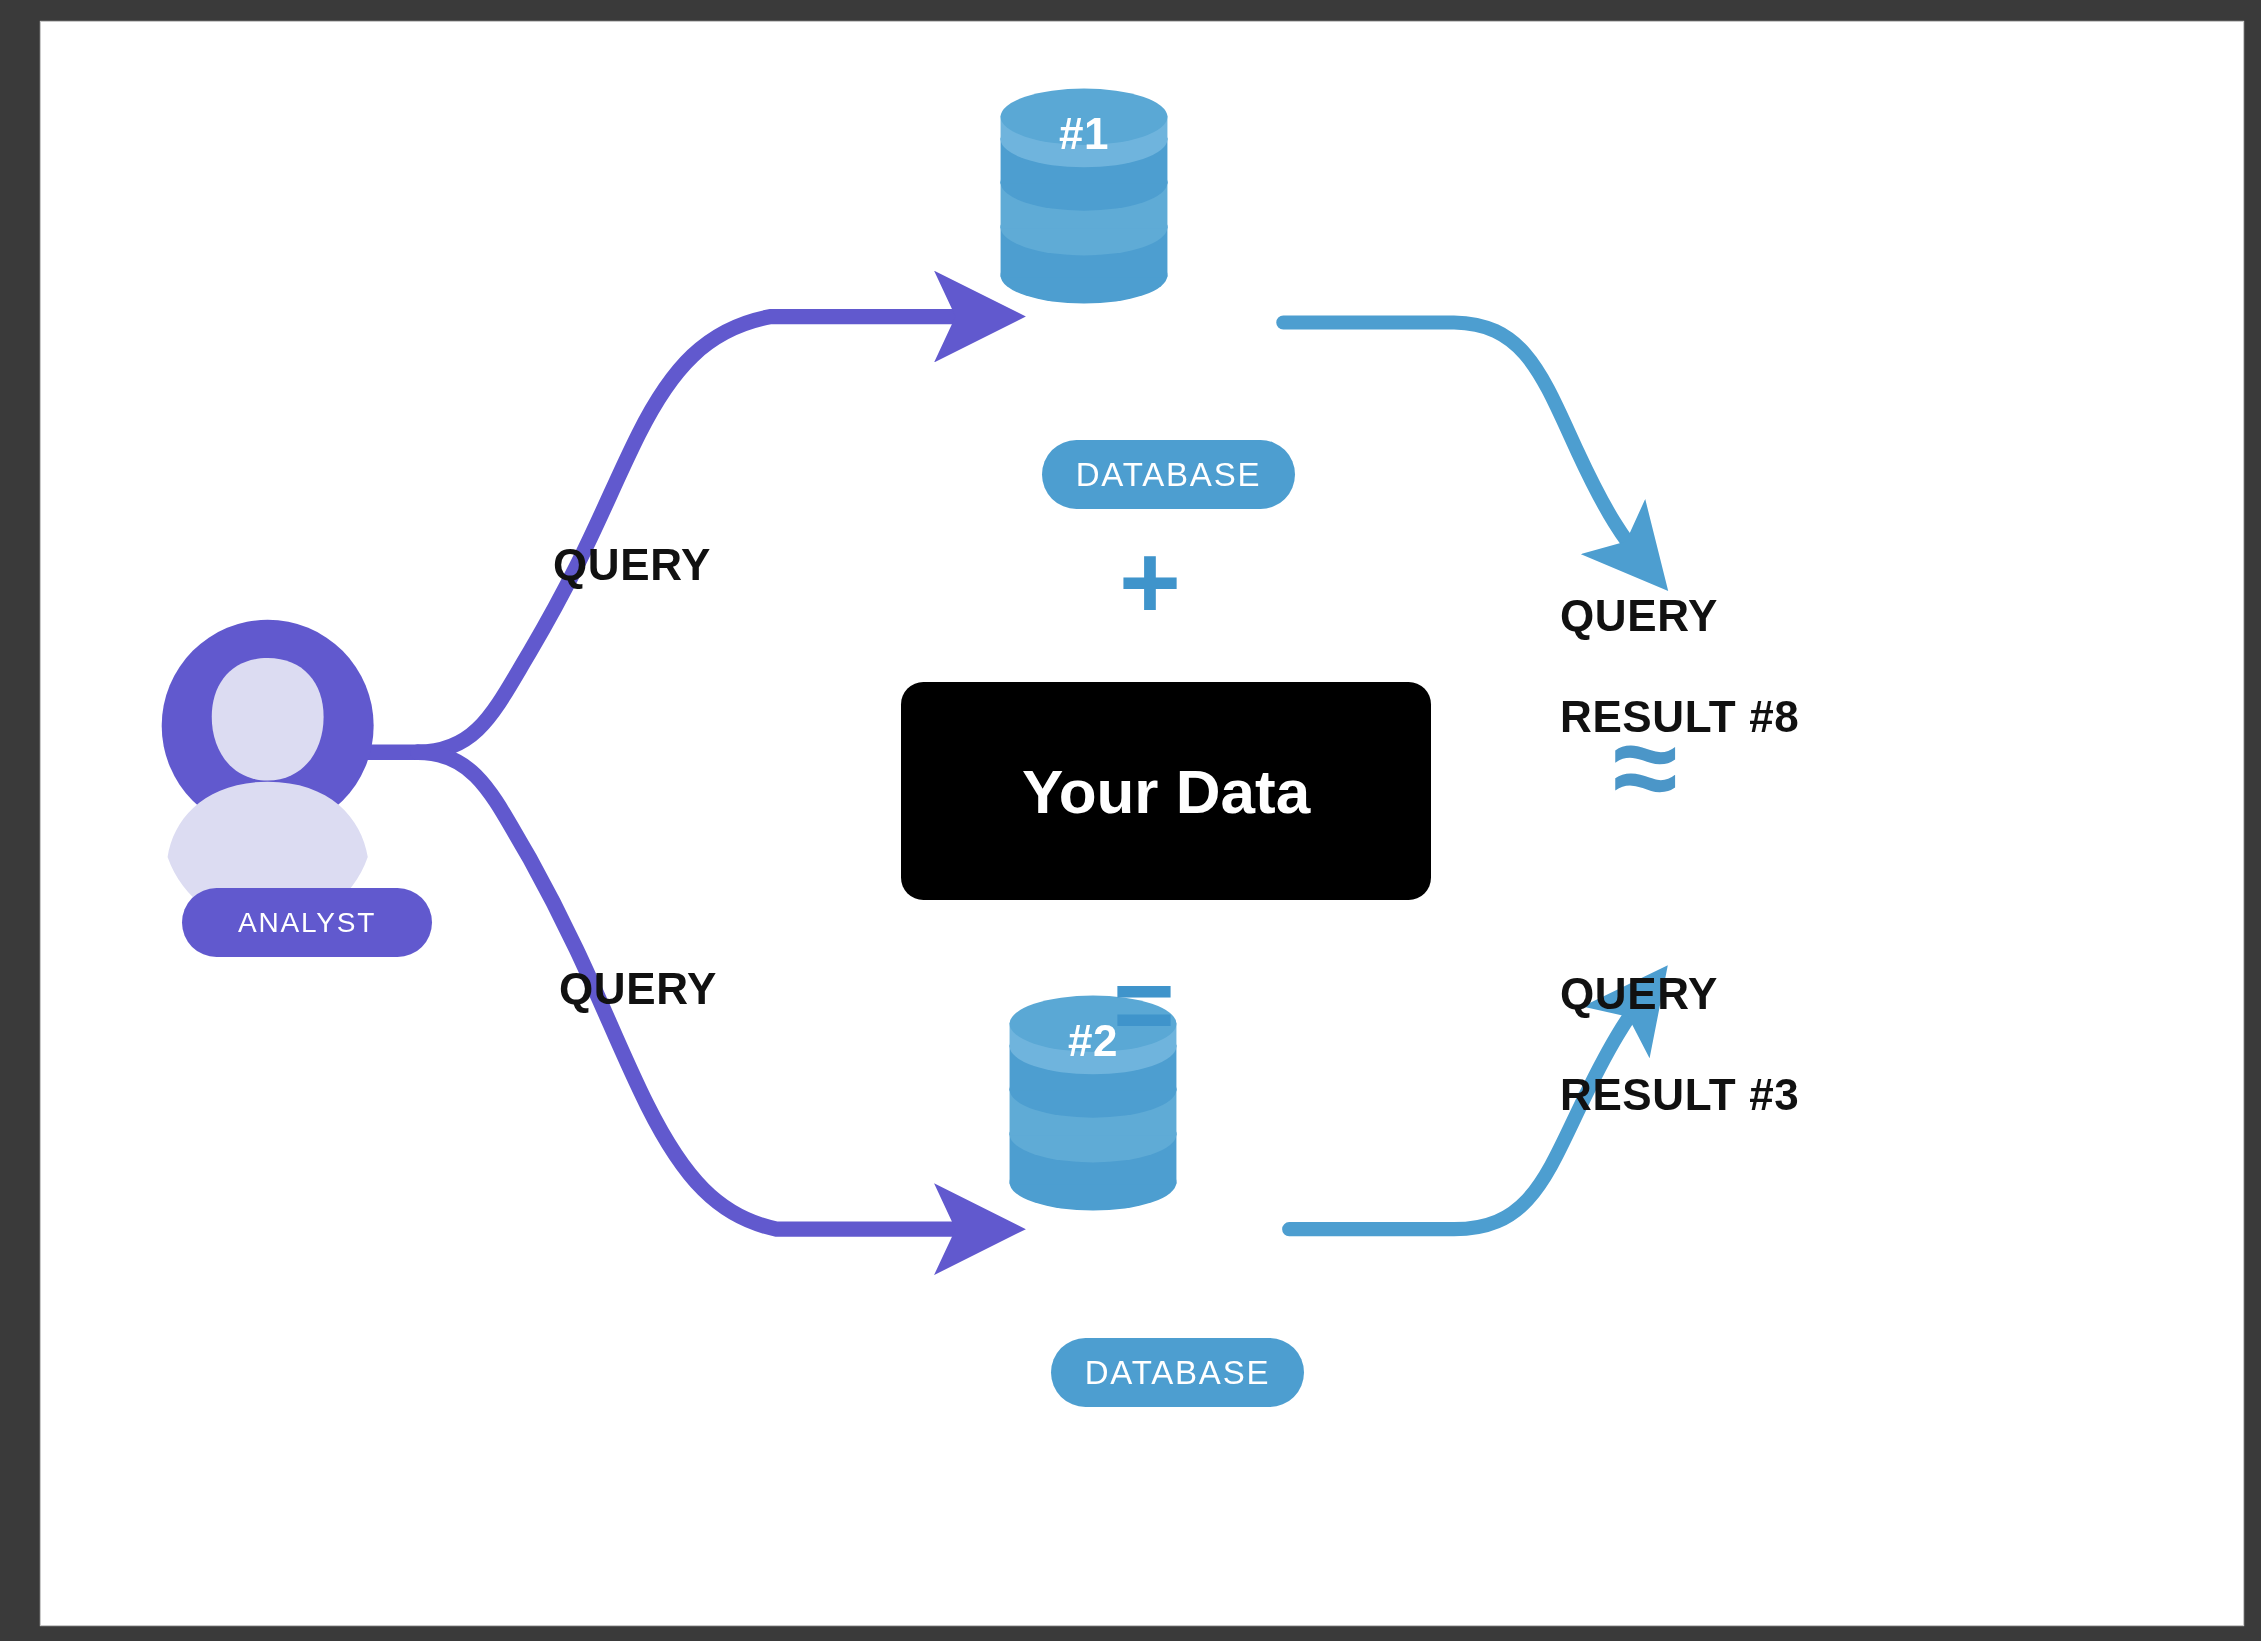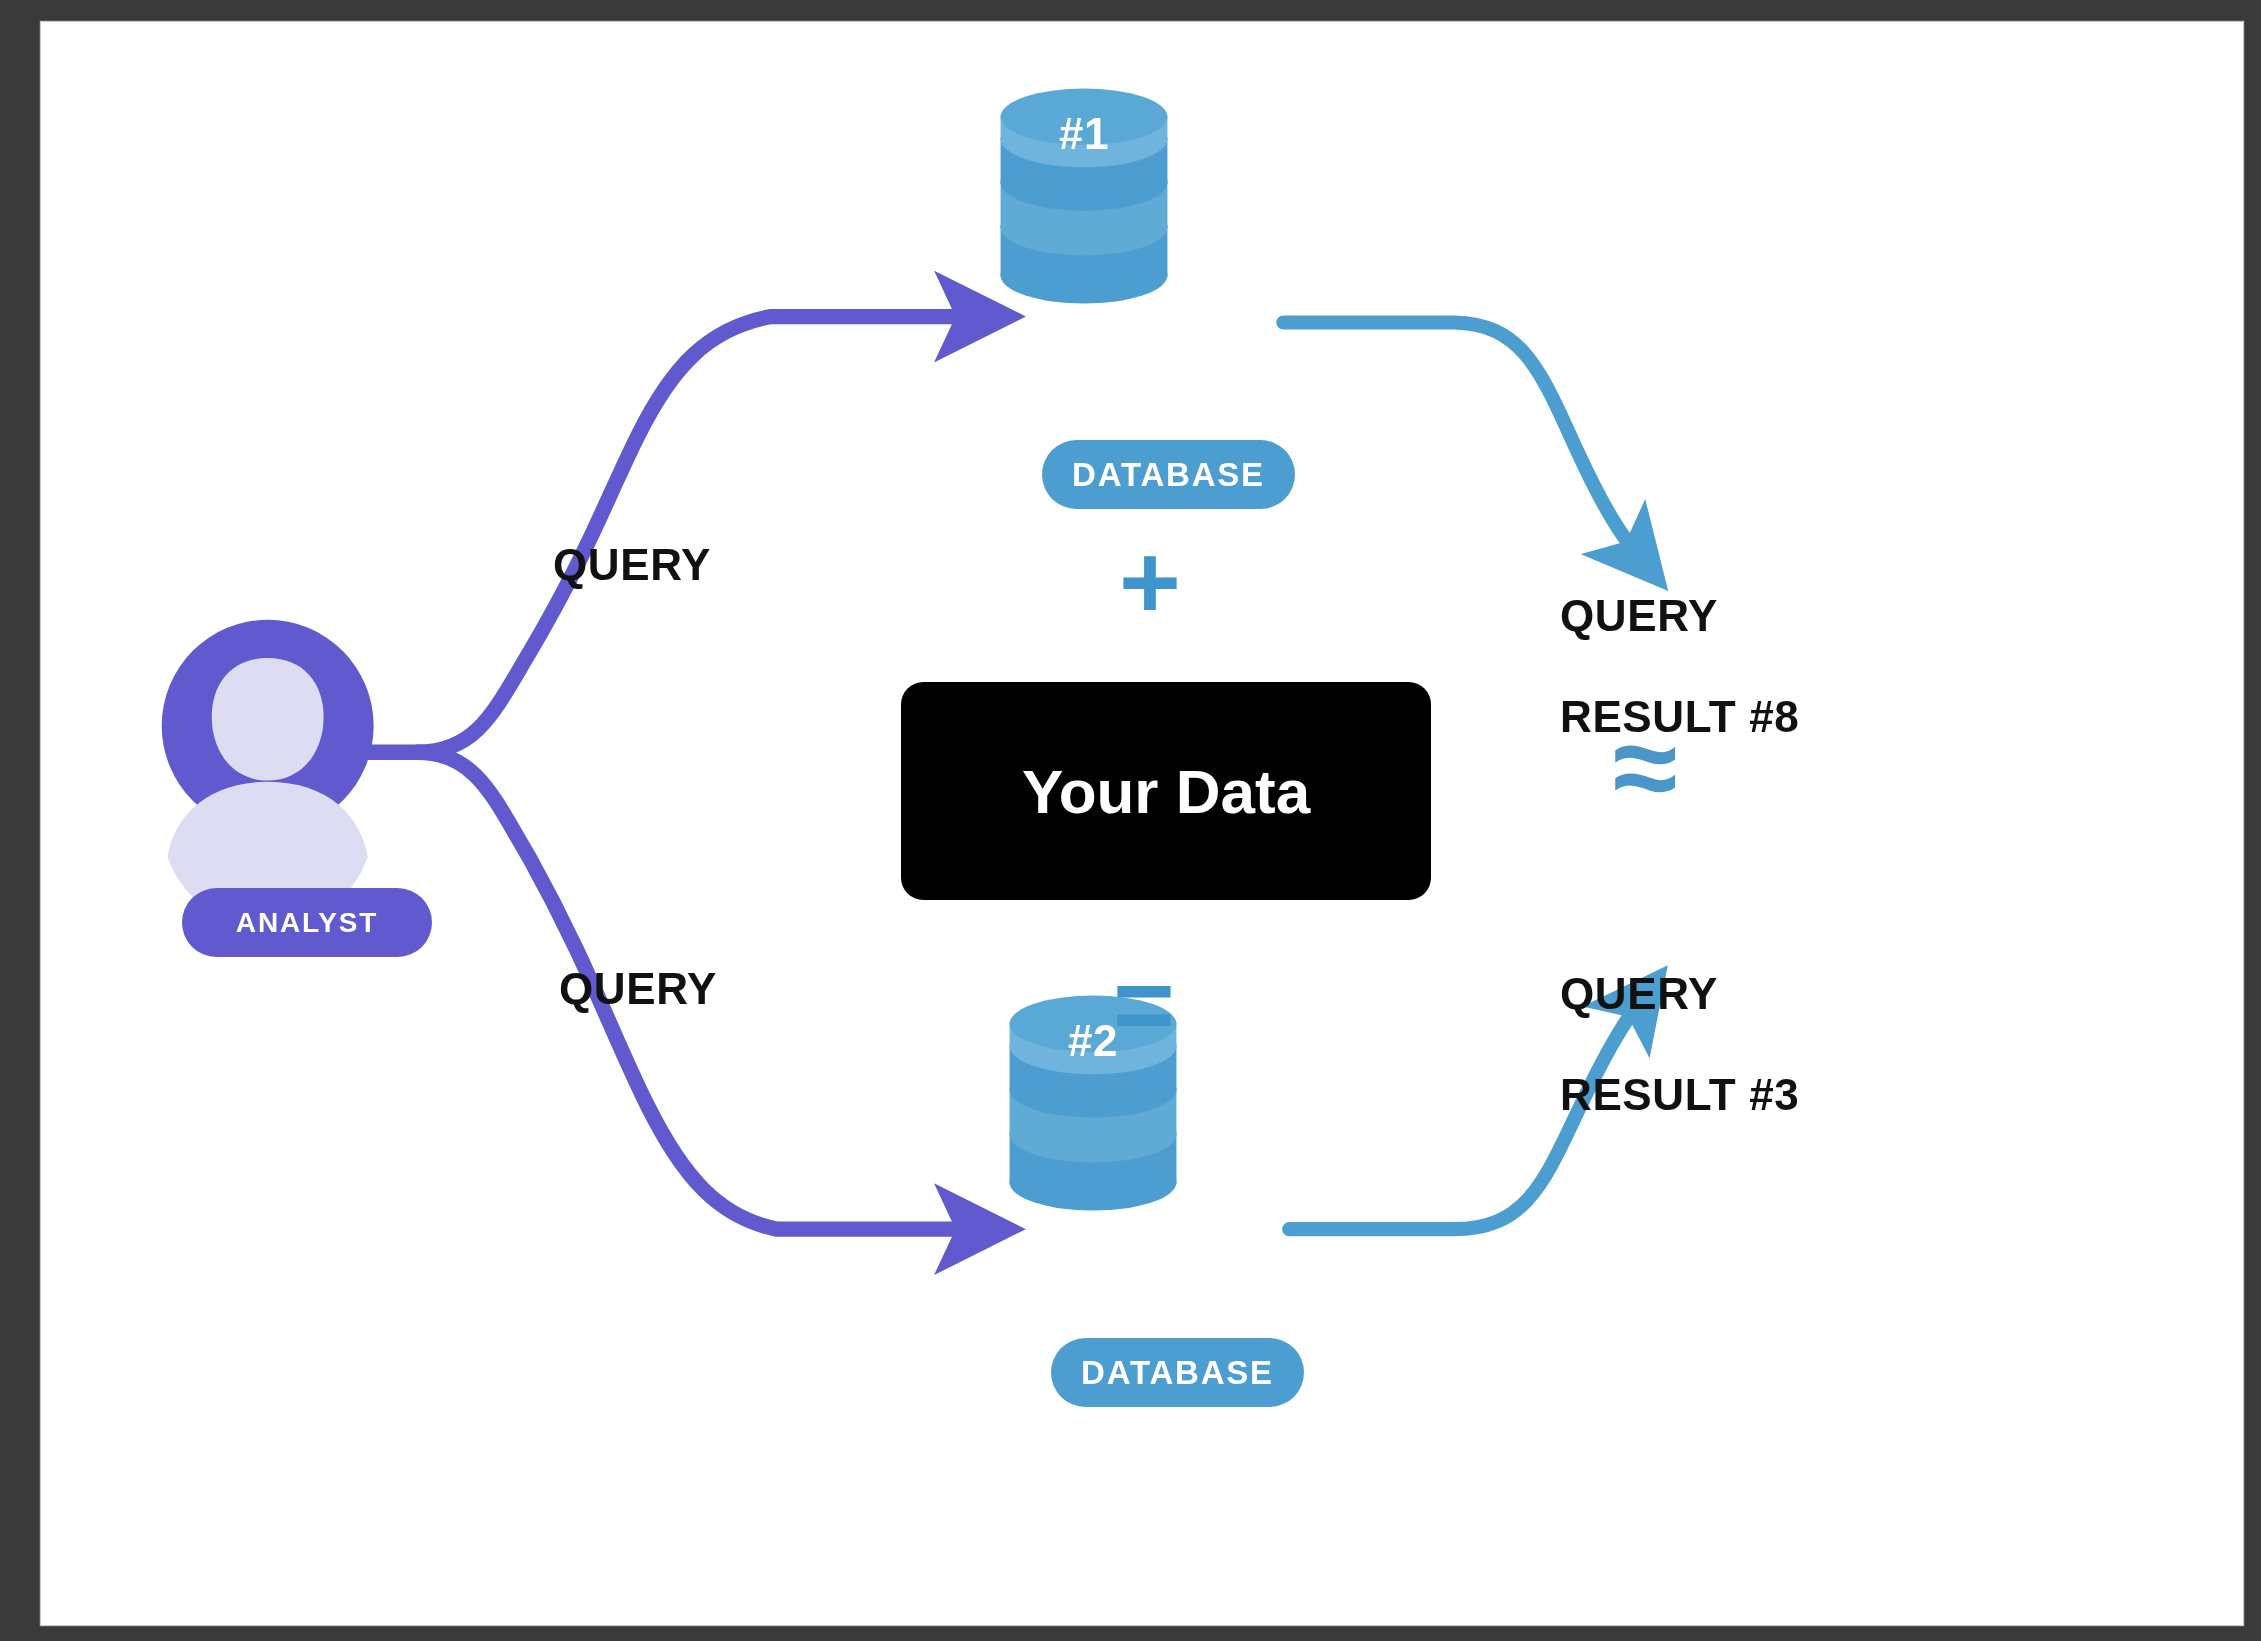--- a/index.html
+++ b/index.html
@@ -60,21 +60,21 @@
   }
 
   
   .pill{
     position:absolute;
     display:flex;
     align-items:center;
     justify-content:center;
     border-radius:588px;
     color:#ffffff;
-    font-weight:bold;
+    font-weight:normal;
     letter-spacing:1.8px;
   }
   .pill-analyst{
     left:141px;top:866px;
     width:250px;height:69px;
     background:#6159ce;
     font-size:28px;
   }
   .pill-db1{
     left:1001px;top:418px;

